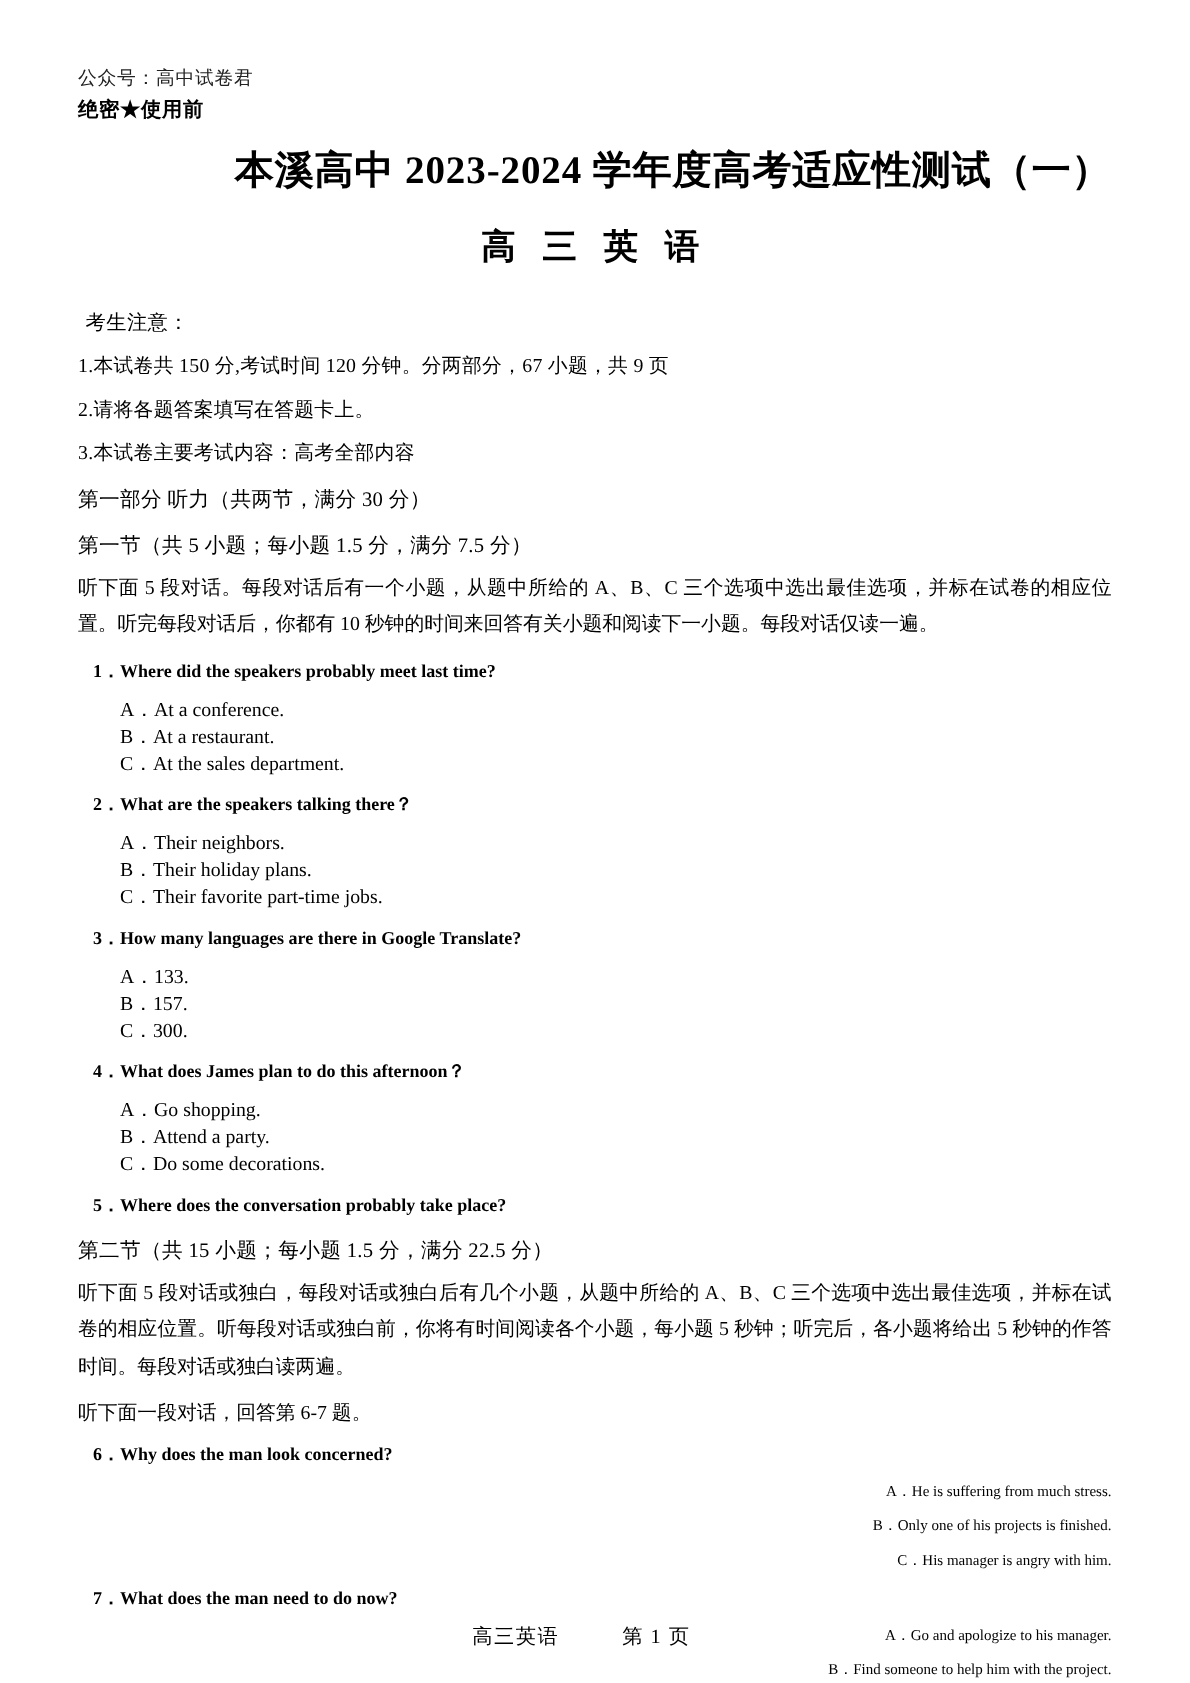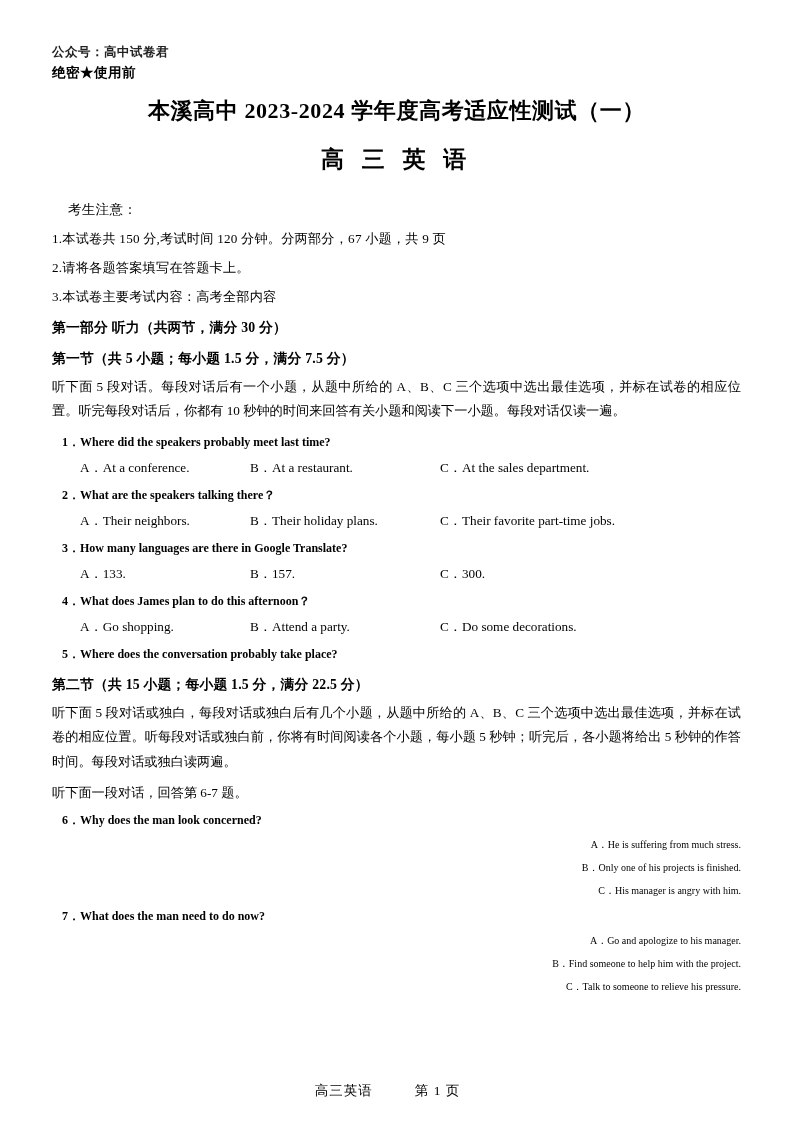--- a/index.html
+++ b/index.html
@@ -20,58 +20,57 @@
     box-sizing: border-box;
     padding: 44px 52px 0 52px;
     position: relative;
   }
   .wm {
     font-family: "Liberation Sans", sans-serif;
     font-size: 12.5px;
     color: #222;
     letter-spacing: 0.5px;
     margin-bottom: 3px;
-    font-weight: bold;
   }
   .secret {
     font-size: 13.5px;
     font-weight: bold;
     letter-spacing: 0.5px;
     margin-bottom: 14px;
   }
   .title-main {
-    text-align: center;
-    font-size: 22px;
+    text-align: right;
+    font-size: 26px;
     font-weight: bold;
     letter-spacing: 0.6px;
     margin: 14px 0 0 0;
   }
   .title-sub {
     text-align: center;
     font-size: 23px;
     font-weight: bold;
     letter-spacing: 6px;
     margin: 18px 0 0 0;
   }
   .notice-head {
     font-size: 13.5px;
-    margin: 26px 0 0 16px;
+    margin: 26px 0 0 5px;
     letter-spacing: 0.3px;
   }
   .notice-line {
     font-size: 13.2px;
     margin: 11px 0 0 0;
     letter-spacing: 0.2px;
   }
   .bold {
     font-weight: normal;
   }
   .sec-head {
     font-size: 13.8px;
-    font-weight: bold;
+    font-weight: normal;
     margin: 13px 0 0 0;
     letter-spacing: 0.2px;
   }
   .para {
     font-size: 13.2px;
     line-height: 1.85;
     margin: 7px 0 0 0;
     text-align: justify;
     text-justify: inter-ideograph;
   }
@@ -79,20 +78,21 @@
     font-size: 12px;
     margin: 10px 0 0 0;
     padding-left: 10px;
     font-weight: bold;
   }
   .opts {
     font-size: 13.2px;
     margin: 8px 0 0 0;
     padding-left: 28px;
     display: flex;
+    flex-direction: column;
   }
   .opts .o {
     display: inline-block;
   }
   .opts .o1 { width: 170px; }
   .opts .o2 { width: 190px; }
   .opts .o3 { width: auto; }
   .optline {
     font-size: 10px;
     margin: 9px 0 0 0;

